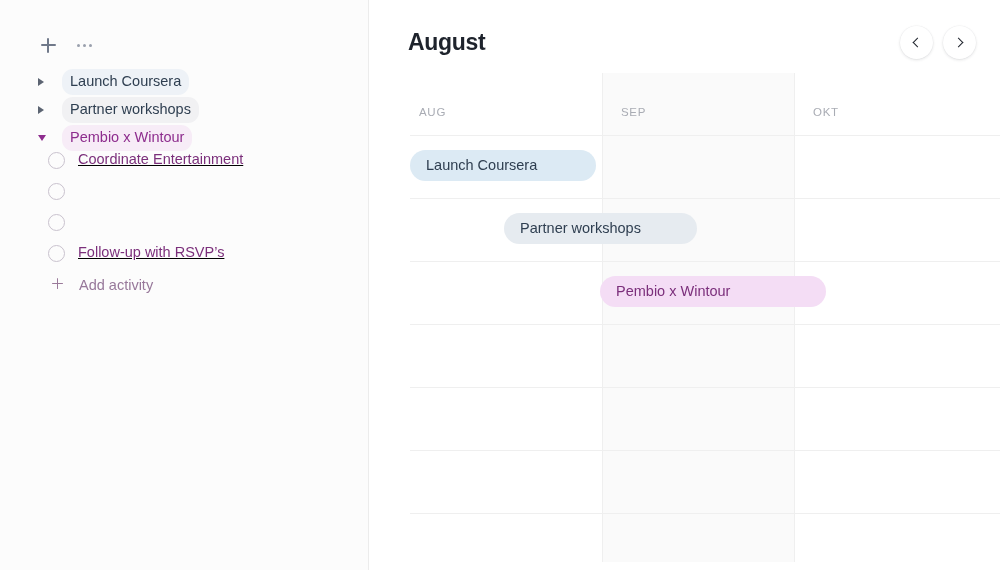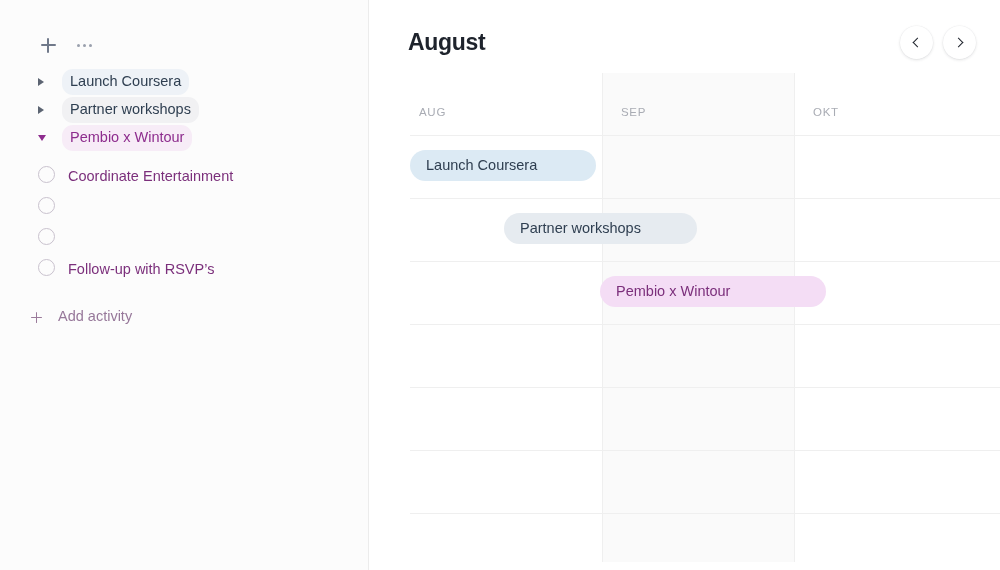--- a/index.html
+++ b/index.html
@@ -143,24 +143,25 @@
     background: #f1f1f3;
   }
   .proj-label.purple {
     color: #8e2d8e;
     background: #f7ecf7;
     font-weight: 500;
   }
 
   .task-row {
     display: flex;
-    align-items: flex-end;
+    align-items: flex-start;
     height: 31px;
-    padding-left: 38px;
-    cursor: pointer;
+    padding-left: 48px;
+    cursor: pointer;
+    text-decoration: underline;
   }
 
   .checkbox {
     width: 17px;
     height: 17px;
     border-radius: 50%;
     border: 1.4px solid #c9c2ce;
     flex: 0 0 17px;
     margin-right: 13px;
     background: transparent;
@@ -168,24 +169,24 @@
 
   .task-label {
     font-size: 14.5px;
     color: #7b2f7b;
     line-height: 1;
     white-space: nowrap;
   }
 
   .add-row {
     display: flex;
-    align-items: flex-end;
+    align-items: flex-start;
     height: 30px;
-    padding-left: 31px;
-    margin-top: 17px;
+    padding-left: 52px;
+    margin-top: 2px;
     cursor: pointer;
   }
   .add-plus {
     position: relative;
     width: 11px; height: 11px;
     flex: 0 0 11px;
     margin-right: 16px;
   }
   .add-plus::before,
   .add-plus::after {

